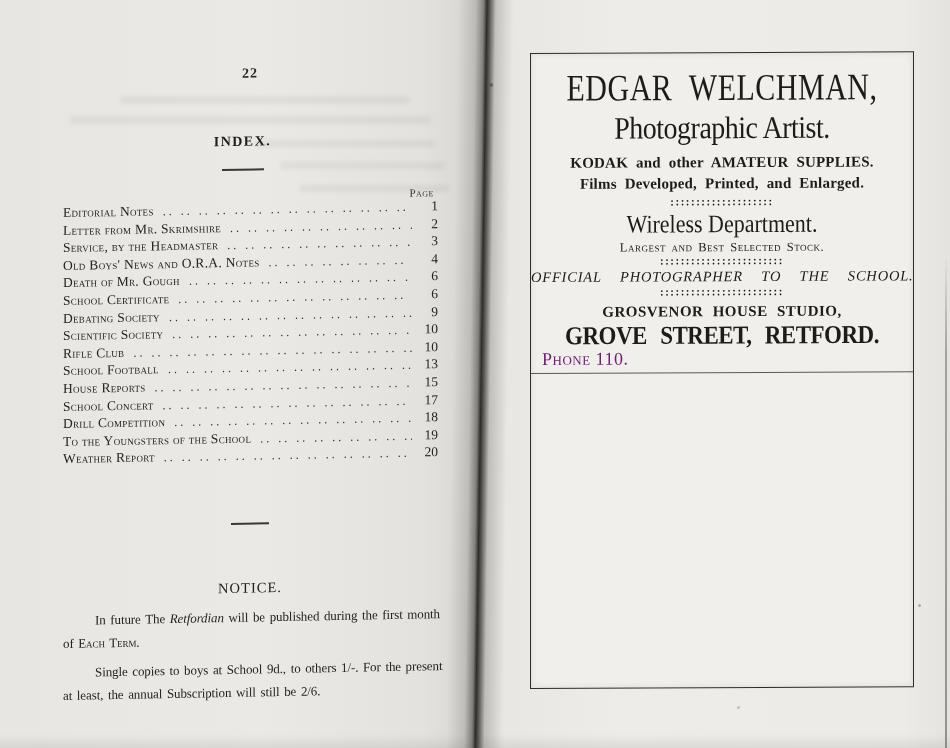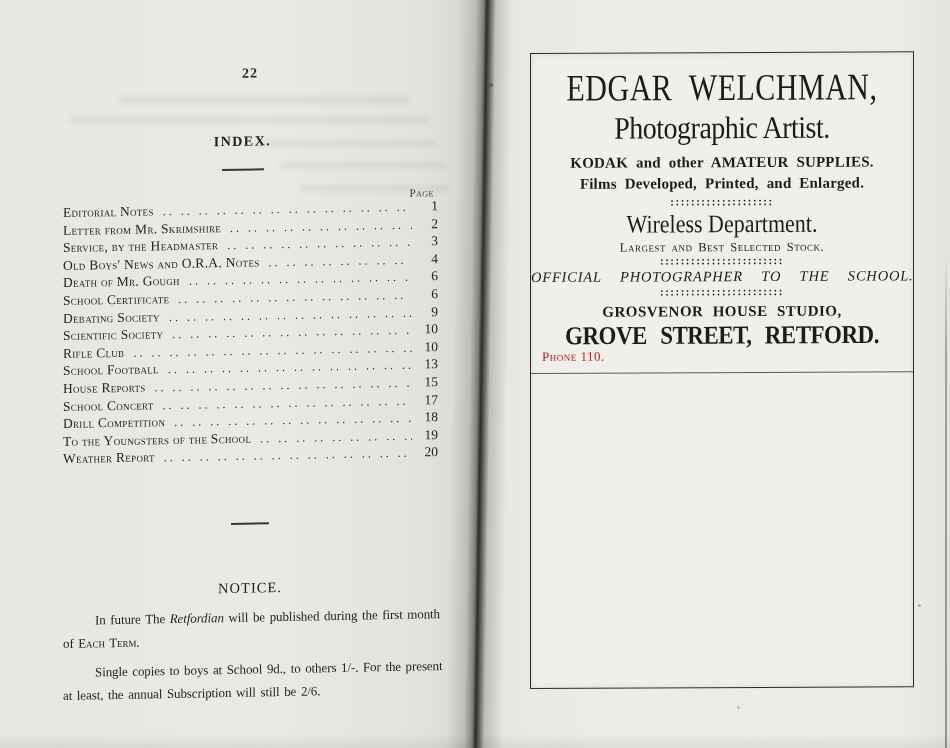--- a/index.html
+++ b/index.html
@@ -70,21 +70,21 @@
   .ad-tagline{top:57px;font-size:28px;letter-spacing:-0.5px;transform:scaleY(1.12);transform-origin:center top;}
   .ad-b1{top:101px;font-size:15px;font-weight:bold;word-spacing:4px;letter-spacing:0.2px;}
   .ad-b2{top:122px;font-size:15px;font-weight:bold;word-spacing:4px;letter-spacing:0.2px;}
   .ad-sep{font-size:11px;font-weight:bold;letter-spacing:1.5px;color:#2a2824;}
   .sep1{top:142px;} .sep2{top:201px;} .sep3{top:232px;}
   .ad-dept{top:156px;font-size:22px;transform:scaleY(1.15);transform-origin:center top;}
   .ad-dept-sub{top:187px;font-size:12.5px;font-variant:small-caps;letter-spacing:0.5px;word-spacing:2px;}
   .ad-official{top:215px;font-size:14.5px;font-style:italic;letter-spacing:0.8px;word-spacing:14px;}
   .ad-studio{top:250px;font-size:15px;font-weight:bold;letter-spacing:0.5px;word-spacing:5px;}
   .ad-address{top:268px;font-size:23px;font-weight:bold;letter-spacing:-0.5px;word-spacing:8px;transform:scaleY(1.12);transform-origin:center top;}
-  .ad-phone{position:absolute;left:11px;top:295px;font-size:13px;font-variant:small-caps;letter-spacing:0.5px;color:#b91c1c;}
+  .ad-phone{position:absolute;left:11px;top:295px;font-size:18px;font-variant:small-caps;letter-spacing:0.5px;color:#701a75;}
   .ad-inner-rule{position:absolute;left:0;top:319px;width:100%;height:1px;background:#5b5954;}
 </style>
 </head>
 <body>
 
 <div class="scan">
 
   <div class="page-left-paper"></div>
   <div class="page-right-paper"></div>
   <div class="gutter"></div>

